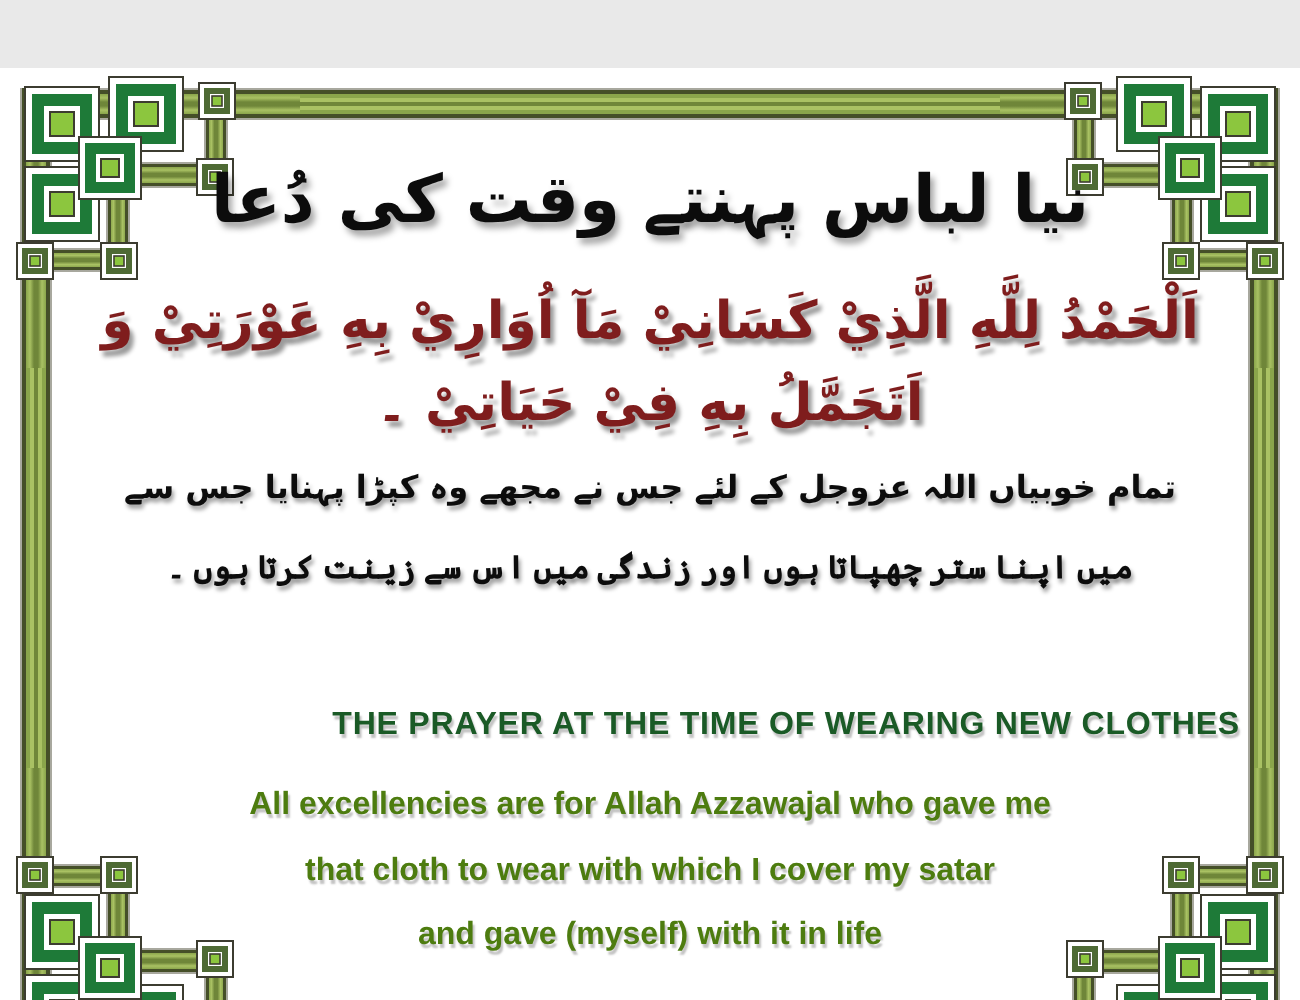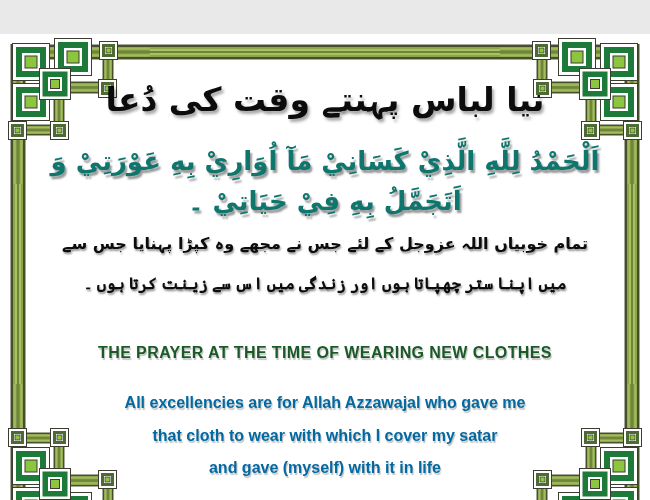--- a/index.html
+++ b/index.html
@@ -37,38 +37,38 @@
   .corner.br{bottom:0;right:0;transform:scale(-1,-1);}
   
   .line{position:absolute;left:30px;right:30px;text-align:center;z-index:3;}
   .urdu-title{
     top:46px;font-family:"DejaVu Sans", sans-serif;direction:rtl;
     font-size:33px;font-weight:bold;color:#0c0c0c;
     text-shadow:2px 3px 3px rgba(0,0,0,0.35);
   }
   .arabic{
     font-family:"DejaVu Sans", sans-serif;direction:rtl;
-    font-size:26px;font-weight:bold;color:#0f766e;
+    font-size:26px;font-weight:bold;color:#7f1d1d;
     text-shadow:2px 3px 2px rgba(0,0,0,0.4);
   }
   .arabic.l1{top:112px;}
   .arabic.l2{top:152px;}
   .urdu-trans{
     font-family:"DejaVu Sans", sans-serif;direction:rtl;
     font-size:16px;font-weight:bold;color:#0c0c0c;
     text-shadow:1px 2px 2px rgba(0,0,0,0.4);
   }
   .urdu-trans.l1{top:200px;}
   .urdu-trans.l2{top:240px;font-family:Liberation Serif, serif;}
   .eng-heading{
-    top:310px;font-size:16px;font-weight:bold;letter-spacing:0.4px;
-    color:#1a5a26;text-shadow:1px 2px 1px rgba(80,80,80,0.35);
+    top:320px;font-size:16px;font-weight:bold;letter-spacing:0.4px;
+    color:#1a5a26;text-shadow:1px 2px 1px rgba(80,80,80,0.35);text-align:right;
   }
   .eng-line{
-    font-size:16px;font-weight:bold;color:#0369a1;
+    font-size:16px;font-weight:bold;color:#4d7c0f;
     text-shadow:1px 2px 1px rgba(80,80,80,0.35);
   }
   .eng-line.l1{top:360px;}
   .eng-line.l2{top:393px;}
   .eng-line.l3{top:425px;}
   .defs-holder{position:absolute;width:0;height:0;overflow:hidden;}
 </style>
 </head>
 <body>
 

